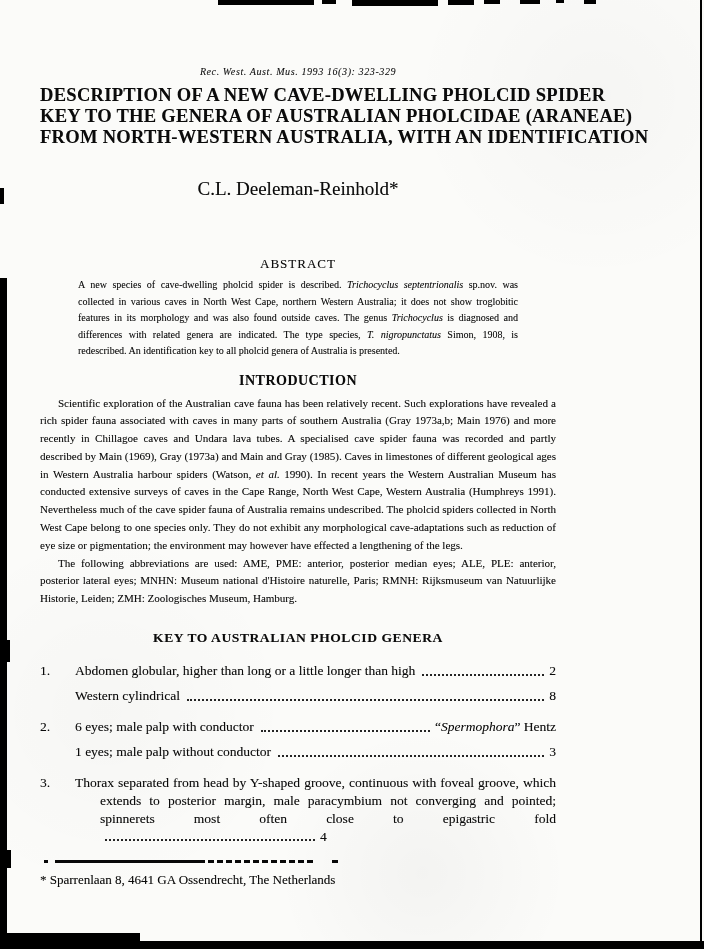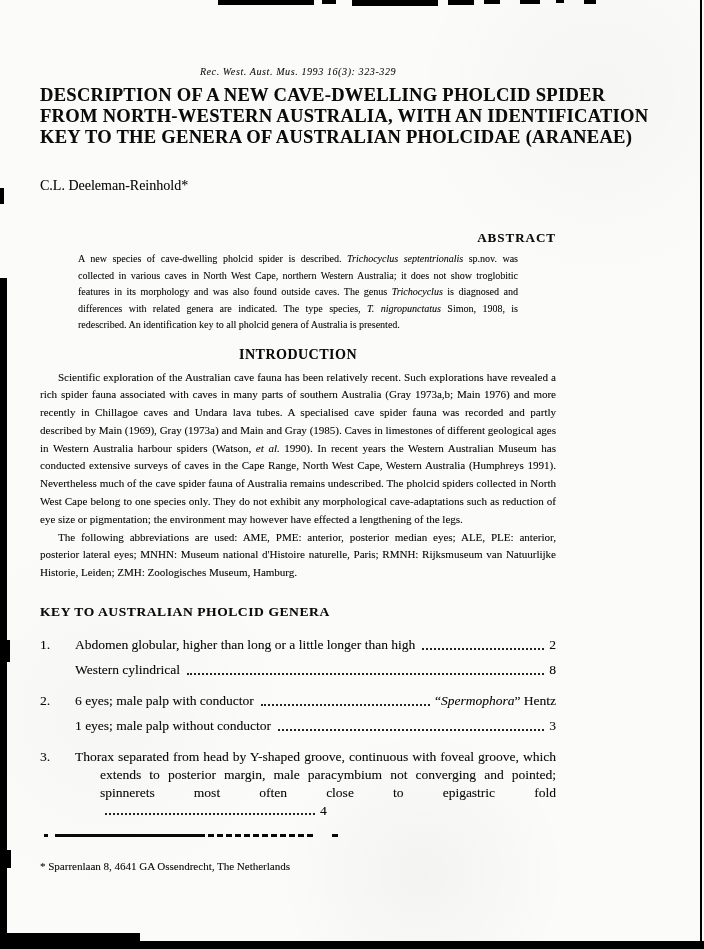--- a/index.html
+++ b/index.html
@@ -24,63 +24,63 @@
   }
   .journal{
     text-align:center;font-size:10px;letter-spacing:0.6px;color:#222;
     font-style:italic;
   }
   .title{
     margin-top:8px;text-align:center;font-weight:bold;
     font-size:18.5px;line-height:21px;letter-spacing:0.3px;
   }
   .title div{white-space:nowrap;}
-  .author{margin-top:30px;font-size:14px;}
-  .abs-head{margin-top:36px;text-align:right;font-weight:bold;font-size:13px;letter-spacing:1px;}
+  .author{margin-top:30px;text-align:center;font-size:19px;}
+  .abs-head{margin-top:56px;text-align:center;font-weight:normal;font-size:13px;letter-spacing:1px;}
   .abs-text{
     margin:5px 38px 0 38px;font-size:10px;line-height:16.5px;text-align:justify;
   }
   .intro-head{margin-top:13px;text-align:center;font-weight:bold;font-size:14px;letter-spacing:0.5px;}
   .body-par{margin:0;font-size:11px;line-height:17.8px;text-align:justify;}
   .body-par.first{margin-top:6px;}
   .indent{text-indent:18px;display:block;}
   .it{font-style:italic;}
-  .key-head{margin-top:22px;font-weight:bold;font-size:13.5px;letter-spacing:0.6px;}
+  .key-head{margin-top:22px;text-align:center;font-weight:bold;font-size:13.5px;letter-spacing:0.6px;}
   .key-list{margin-top:16px;font-size:13.5px;line-height:18px;}
   .key-row{display:flex;align-items:baseline;margin-bottom:7px;}
   .key-row.newitem{margin-top:13px;}
   .knum{width:35px;flex:0 0 35px;}
   .ktext{white-space:nowrap;}
   .leader{flex:1;height:0;border-bottom:2px dotted #2b2b2b;margin:0 5px 4px 7px;align-self:flex-end;}
   .kref{white-space:nowrap;}
   .key-item3{position:relative;margin-top:13px;padding-left:60px;text-indent:-25px;text-align:justify;}
   .knum3{position:absolute;left:0;top:0;text-indent:0;}
   .leader-inline{display:inline-block;width:210px;height:3px;border-bottom:2px dotted #2b2b2b;margin:0 5px;}
   .foot-rule-wrap{margin-top:14px;height:4px;position:relative;}
   .fr-dot{position:absolute;left:4px;top:0;width:4px;height:3px;background:#111;}
   .fr-solid{position:absolute;left:15px;top:0;width:150px;height:3px;background:#111;}
   .fr-dash{position:absolute;left:168px;top:0;width:105px;height:0;border-bottom:3px dashed #111;}
   .fr-tick{position:absolute;left:292px;top:0;width:6px;height:3px;background:#111;}
-  .footnote{margin-top:22px;font-size:11px;}
+  .footnote{margin-top:8px;font-size:13px;}
   
   .art{position:absolute;background:#000;}
 </style>
 </head>
 <body>
 
 <div class="page">
 
   <div class="content">
 
     <div class="journal">Rec. West. Aust. Mus. 1993 16(3): 323-329</div>
 
     <div class="title">
       <div>DESCRIPTION OF A NEW CAVE-DWELLING PHOLCID SPIDER</div>
+      <div>KEY TO THE GENERA OF AUSTRALIAN PHOLCIDAE (ARANEAE)</div>
       <div>FROM NORTH-WESTERN AUSTRALIA, WITH AN IDENTIFICATION</div>
-      <div>KEY TO THE GENERA OF AUSTRALIAN PHOLCIDAE (ARANEAE)</div>
     </div>
 
     <div class="author">C.L. Deeleman-Reinhold*</div>
 
     <div class="abs-head">ABSTRACT</div>
     <div class="abs-text"><span>A new species of cave-dwelling pholcid spider is described. </span><span class="it">Trichocyclus septentrionalis</span><span> sp.nov. was collected in various caves in North West Cape, northern Western Australia; it does not show troglobitic features in its morphology and was also found outside caves. The genus </span><span class="it">Trichocyclus</span><span> is diagnosed and differences with related genera are indicated. The type species, </span><span class="it">T. nigropunctatus</span><span> Simon, 1908, is redescribed. An identification key to all pholcid genera of Australia is presented.</span></div>
 
     <div class="intro-head">INTRODUCTION</div>
 
     <p class="body-par first">

